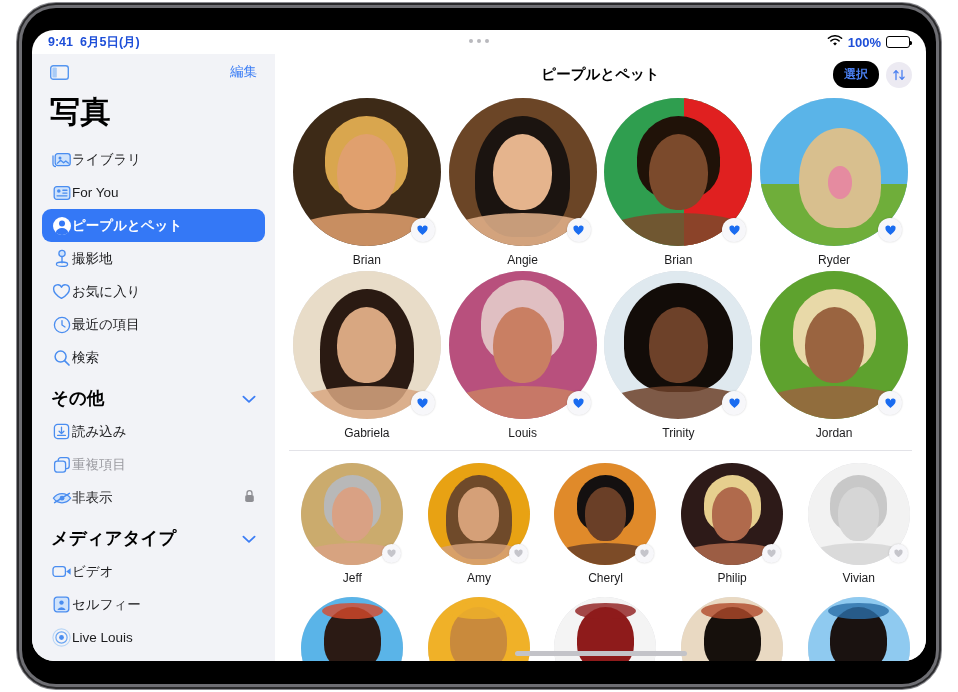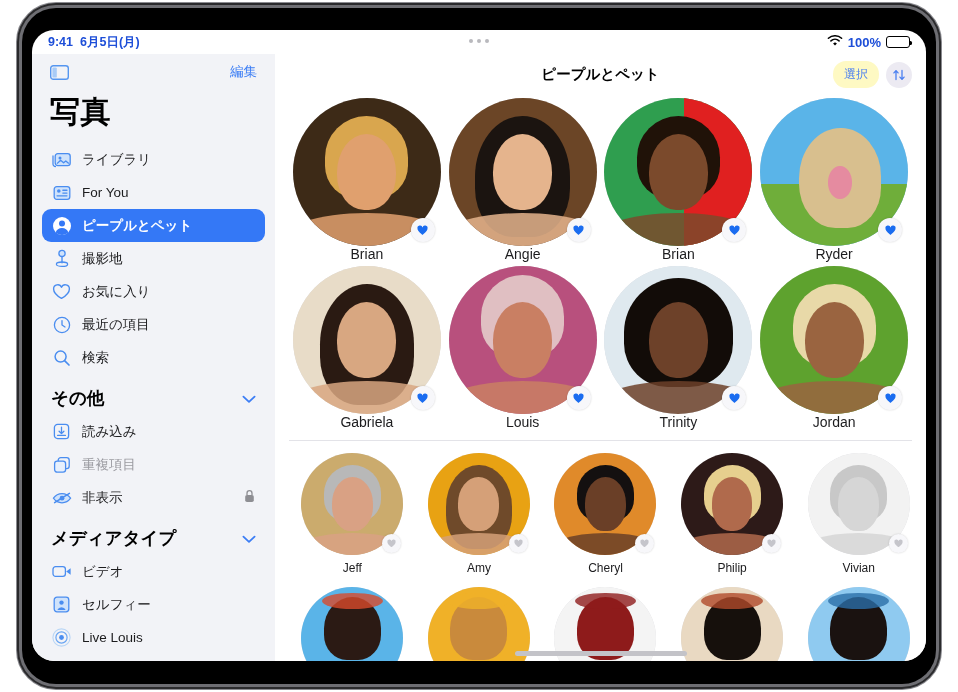--- a/index.html
+++ b/index.html
@@ -98,21 +98,21 @@
     height: 36px; display: flex; align-items: center;
     justify-content: space-between; padding: 0 8px;
   }
   #sidebar-toggle-icon { cursor: pointer; line-height: 0; }
   #edit-button { color: #3b7df5; font-size: 13.5px; }
   #sidebar-title {
     font-size: 30px; font-weight: bold; color: #000;
     padding: 2px 8px 10px 8px; letter-spacing: .5px;
   }
   .nav-item {
-    display: flex; align-items: center; gap: 10px;
+    display: flex; align-items: center; 
     height: 33px; padding: 0 9px;
     border-radius: 9px; font-size: 13.5px; color: #1c1c1e;
     position: relative;
   }
   .nav-item.selected { background: #3478f6; color: #ffffff; font-weight: bold; }
   .nav-item.dim { color: #9a9aa0; }
   .nav-icon { width: 21px; height: 21px; flex: none; display:flex; align-items:center; justify-content:center; }
   .nav-icon svg { display:block; }
   .nav-label { white-space: nowrap; }
   .lock-icon { position: absolute; right: 10px; }
@@ -128,22 +128,22 @@
   #content-header {
     height: 40px; display:flex; align-items:center;
     justify-content:center; position:relative;
   }
   #content-title { font-size: 14.5px; font-weight: bold; color:#000; }
   #content-actions {
     position:absolute; right: 14px; top: 7px;
     display:flex; align-items:center; gap: 7px;
   }
   #select-button {
-    background:#fef9c3; color:#4a7ff0; font-size:12px;
-    padding: 5px 11px; border-radius: 13px; font-weight:400;
+    background:#000000; color:#4a7ff0; font-size:12px;
+    padding: 5px 11px; border-radius: 13px; font-weight:700;
   }
   #sort-button {
     width:26px; height:26px; border-radius:50%;
     background:#eceaf2; display:flex; align-items:center; justify-content:center;
     color:#4a7ff0;
   }
 
   #people-scroll { position:absolute; left:0; right:0; top:40px; bottom:0; overflow:hidden; }
 
   .people-row { display: flex; }
@@ -156,21 +156,21 @@
   .avatar-wrap { position: relative; }
   .avatar {
     border-radius: 50%;
     overflow: hidden;
     position: relative;
     background: #d9d9de;
   }
   .size-lg { width: 148px; height: 148px; }
   .size-sm { width: 102px; height: 102px; }
   .person-name {
-    font-size: 14px; color:#1c1c1e; text-align:center;
+    font-size: 12px; color:#1c1c1e; margin-top: 7px; text-align:center;
   }
   .row-5 .person-name { font-size: 12px; margin-top: 6px; }
 
   .heart-badge {
     position:absolute; right: 6px; bottom: 4px;
     width: 24px; height: 24px; border-radius: 50%;
     background: #f7f7fa;
     display:flex; align-items:center; justify-content:center;
     box-shadow: 0 0 2px rgba(0,0,0,.18);
   }

